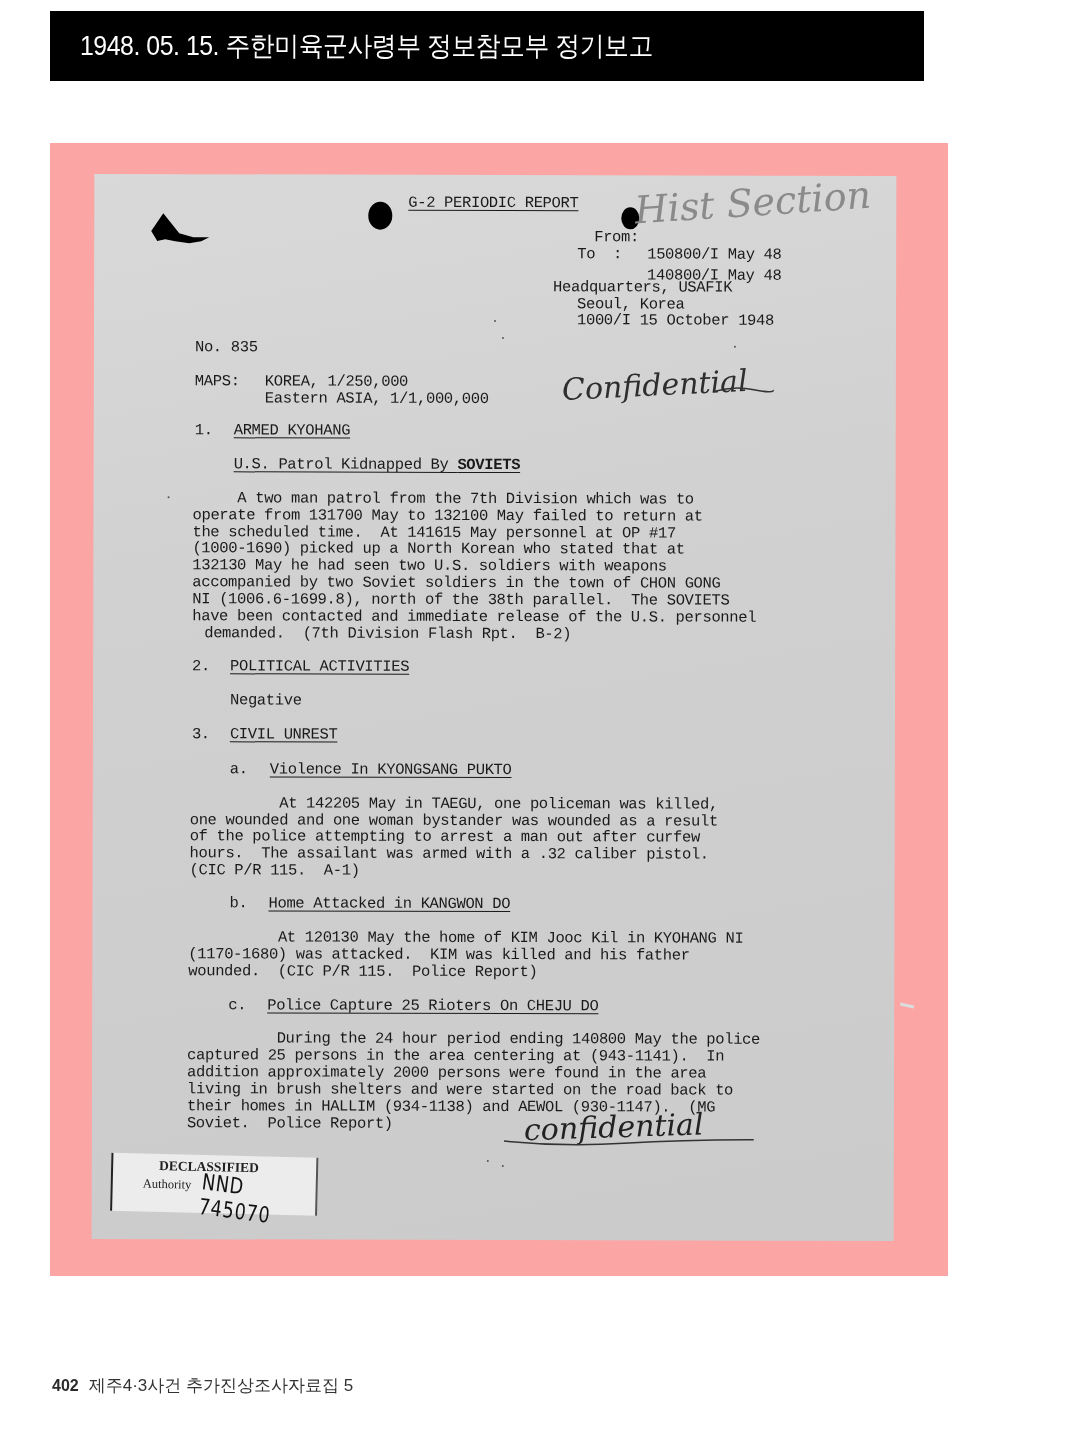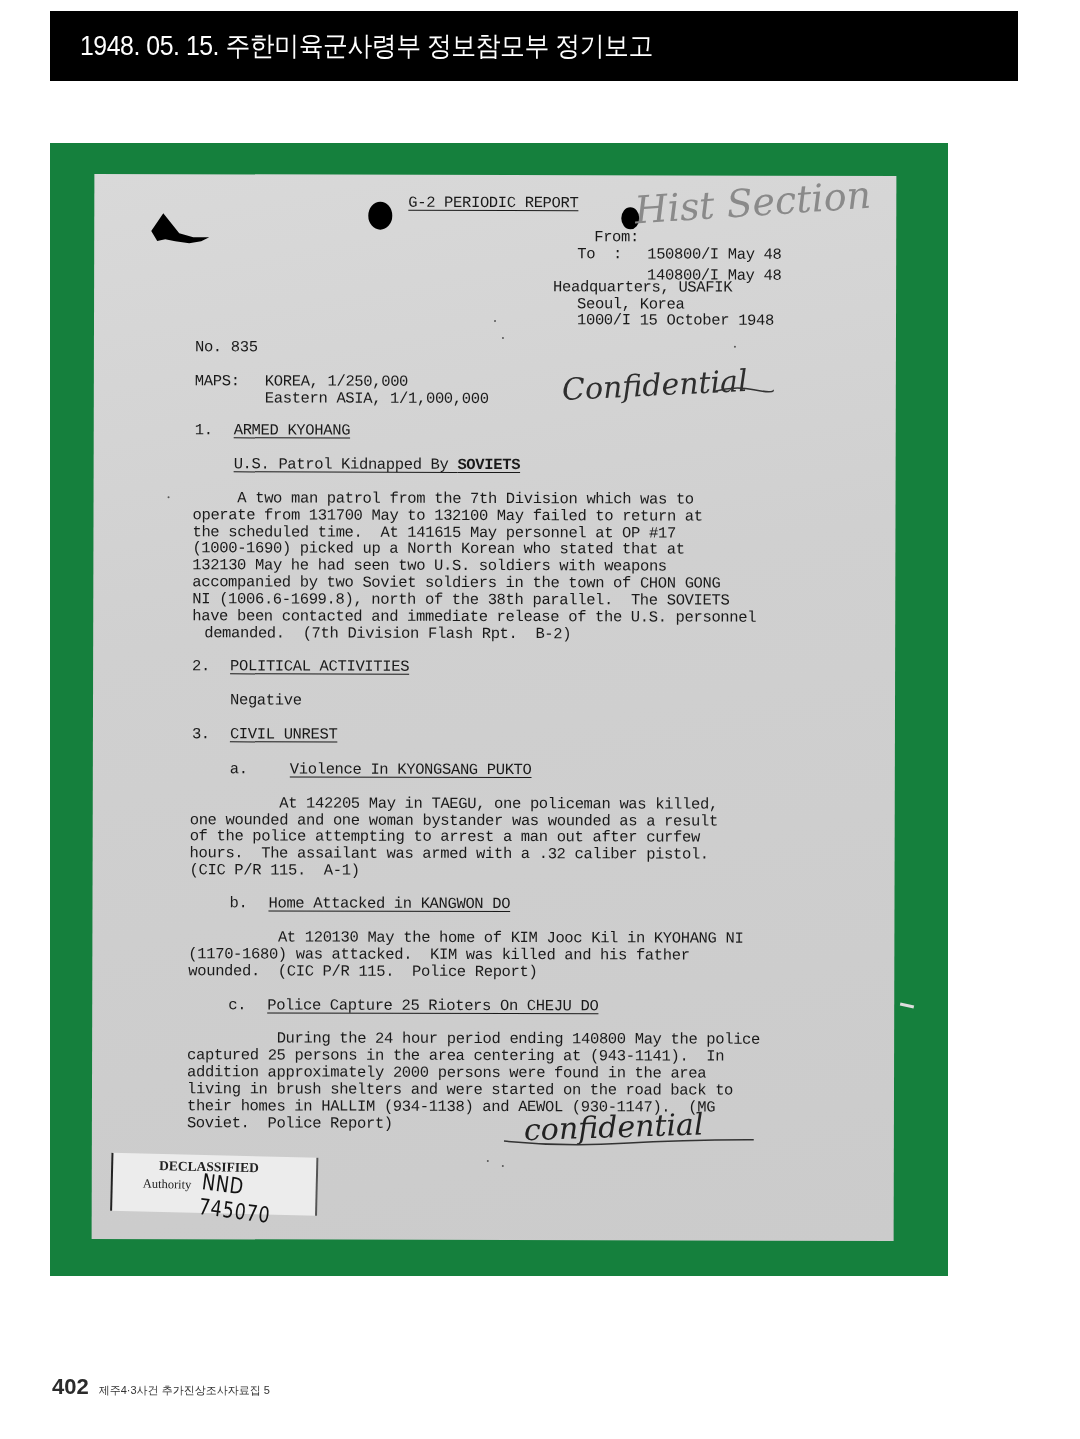--- a/index.html
+++ b/index.html
@@ -2,32 +2,32 @@
 <html><head>
   <meta charset="utf-8">
   <style>
     html, body { margin: 0; padding: 0; }
     body {
       width: 1080px; height: 1439px; position: relative;
       background: #ffffff; overflow: hidden;
       font-family: "DejaVu Sans", sans-serif;
     }
     .title-bar {
-      position: absolute; left: 50px; top: 11px; width: 968px; height: 70px;
+      position: absolute; left: 50px; top: 11px; width: 874px; height: 70px;
       background: #000000; color: #ffffff;
       display: flex; align-items: center; box-sizing: border-box; padding-left: 30px;
     }
     .title-bar span {
       font-family: "Liberation Sans", sans-serif;
       font-size: 27px; letter-spacing: -0.5px; transform: scaleX(0.92); transform-origin: left center;
       white-space: nowrap;
     }
     .frame {
       position: absolute; left: 50px; top: 143px; width: 898px; height: 1133px;
-      background: #15803d;
+      background: #fca5a5;
     }
     .paper {
       position: absolute; left: 43px; top: 32px; width: 802px; height: 1065px;
       background: linear-gradient(170deg, #d9d9d9 0%, #d0d0d0 40%, #cbcbcb 100%);
       transform: rotate(0.15deg);
     }
     .typed {
       position: absolute;
       font-family: "Liberation Mono", "DejaVu Sans Mono", monospace;
       font-size: 15.5px; color: #1a1a1a; line-height: 16.8px; white-space: pre;
@@ -64,22 +64,22 @@
       transform: rotate(6deg) scaleX(0.8); transform-origin: left center;
     }
     .edge-mark {
       position: absolute; left: 850px; top: 861px; width: 14px; height: 3px; background: #ddd;
       transform: rotate(12deg);
     }
     .footer {
       position: absolute; left: 52px; top: 1374px; display: flex; align-items: baseline;
       font-family: "Liberation Sans", sans-serif; color: #333;
     }
-    .footer .page-num { font-size: 22px; font-weight: bold; margin-right: 10px; color: #2b2b2b; }
-    .footer .book-title { font-size: 11px; color: #333; }
+    .footer .page-num { font-size: 16px; font-weight: bold; margin-right: 10px; color: #2b2b2b; }
+    .footer .book-title { font-size: 17px; color: #333; }
     .speck { position: absolute; width: 2px; height: 2px; background: #555; border-radius: 50%; }
   </style>
 </head>
 <body>
 
 <div class="title-bar">
   <span>1948. 05. 15. 주한미육군사령부 정보참모부 정기보고</span>
 </div>
 
 <div class="frame">
@@ -131,21 +131,21 @@
     </div>
 
     <div class="typed" style="left:99px; top:484px;">2.</div>
     <div class="typed u" style="left:137px; top:484px;">POLITICAL ACTIVITIES</div>
     <div class="typed" style="left:137px; top:518px;">Negative</div>
 
     <div class="typed" style="left:99px; top:552px;">3.</div>
     <div class="typed u" style="left:137px; top:552px;">CIVIL UNREST</div>
 
     <div class="typed" style="left:137px; top:587px;">a.</div>
-    <div class="typed u" style="left:177px; top:587px;margin-left:20px;">Violence In KYONGSANG PUKTO</div>
+    <div class="typed u" style="left:177px; top:587px;">Violence In KYONGSANG PUKTO</div>
     <div>
       <div class="typed" style="left:97px; top:621px;">          At 142205 May in TAEGU, one policeman was killed,</div>
       <div class="typed" style="left:97px; top:638px;">one wounded and one woman bystander was wounded as a result</div>
       <div class="typed" style="left:97px; top:654px;">of the police attempting to arrest a man out after curfew</div>
       <div class="typed" style="left:97px; top:671px;">hours.  The assailant was armed with a .32 caliber pistol.</div>
       <div class="typed" style="left:97px; top:688px;">(CIC P/R 115.  A-1)</div>
     </div>
 
     <div class="typed" style="left:137px; top:721px;">b.</div>
     <div class="typed u" style="left:176px; top:721px;">Home Attacked in KANGWON DO</div>

